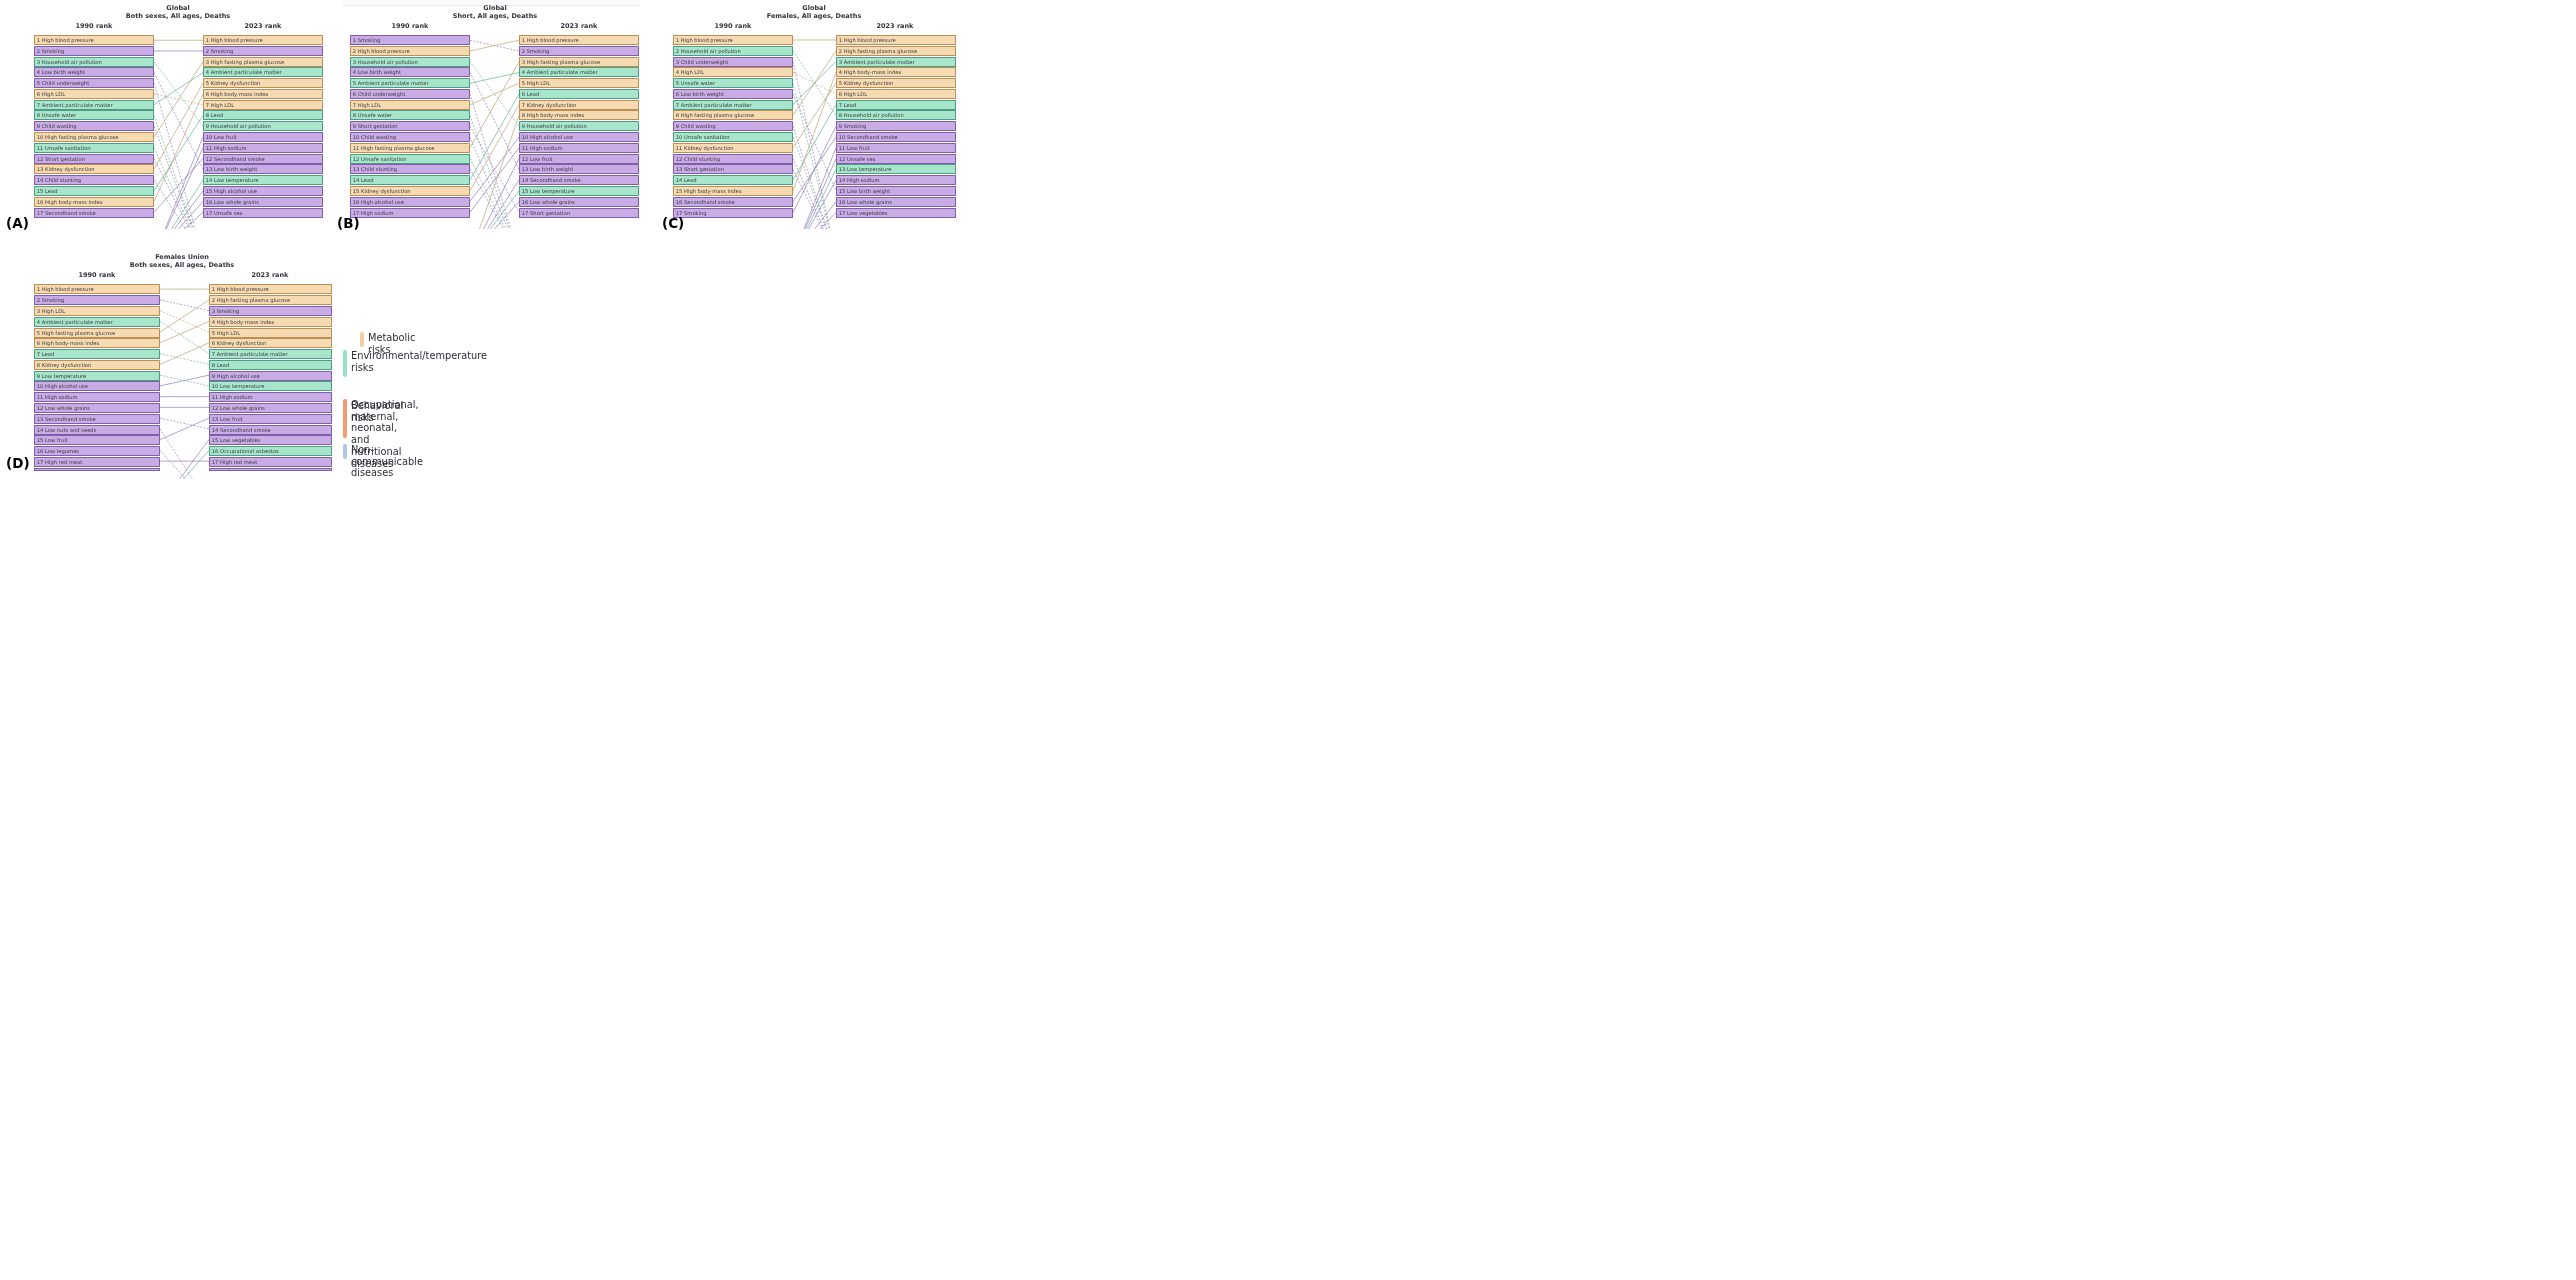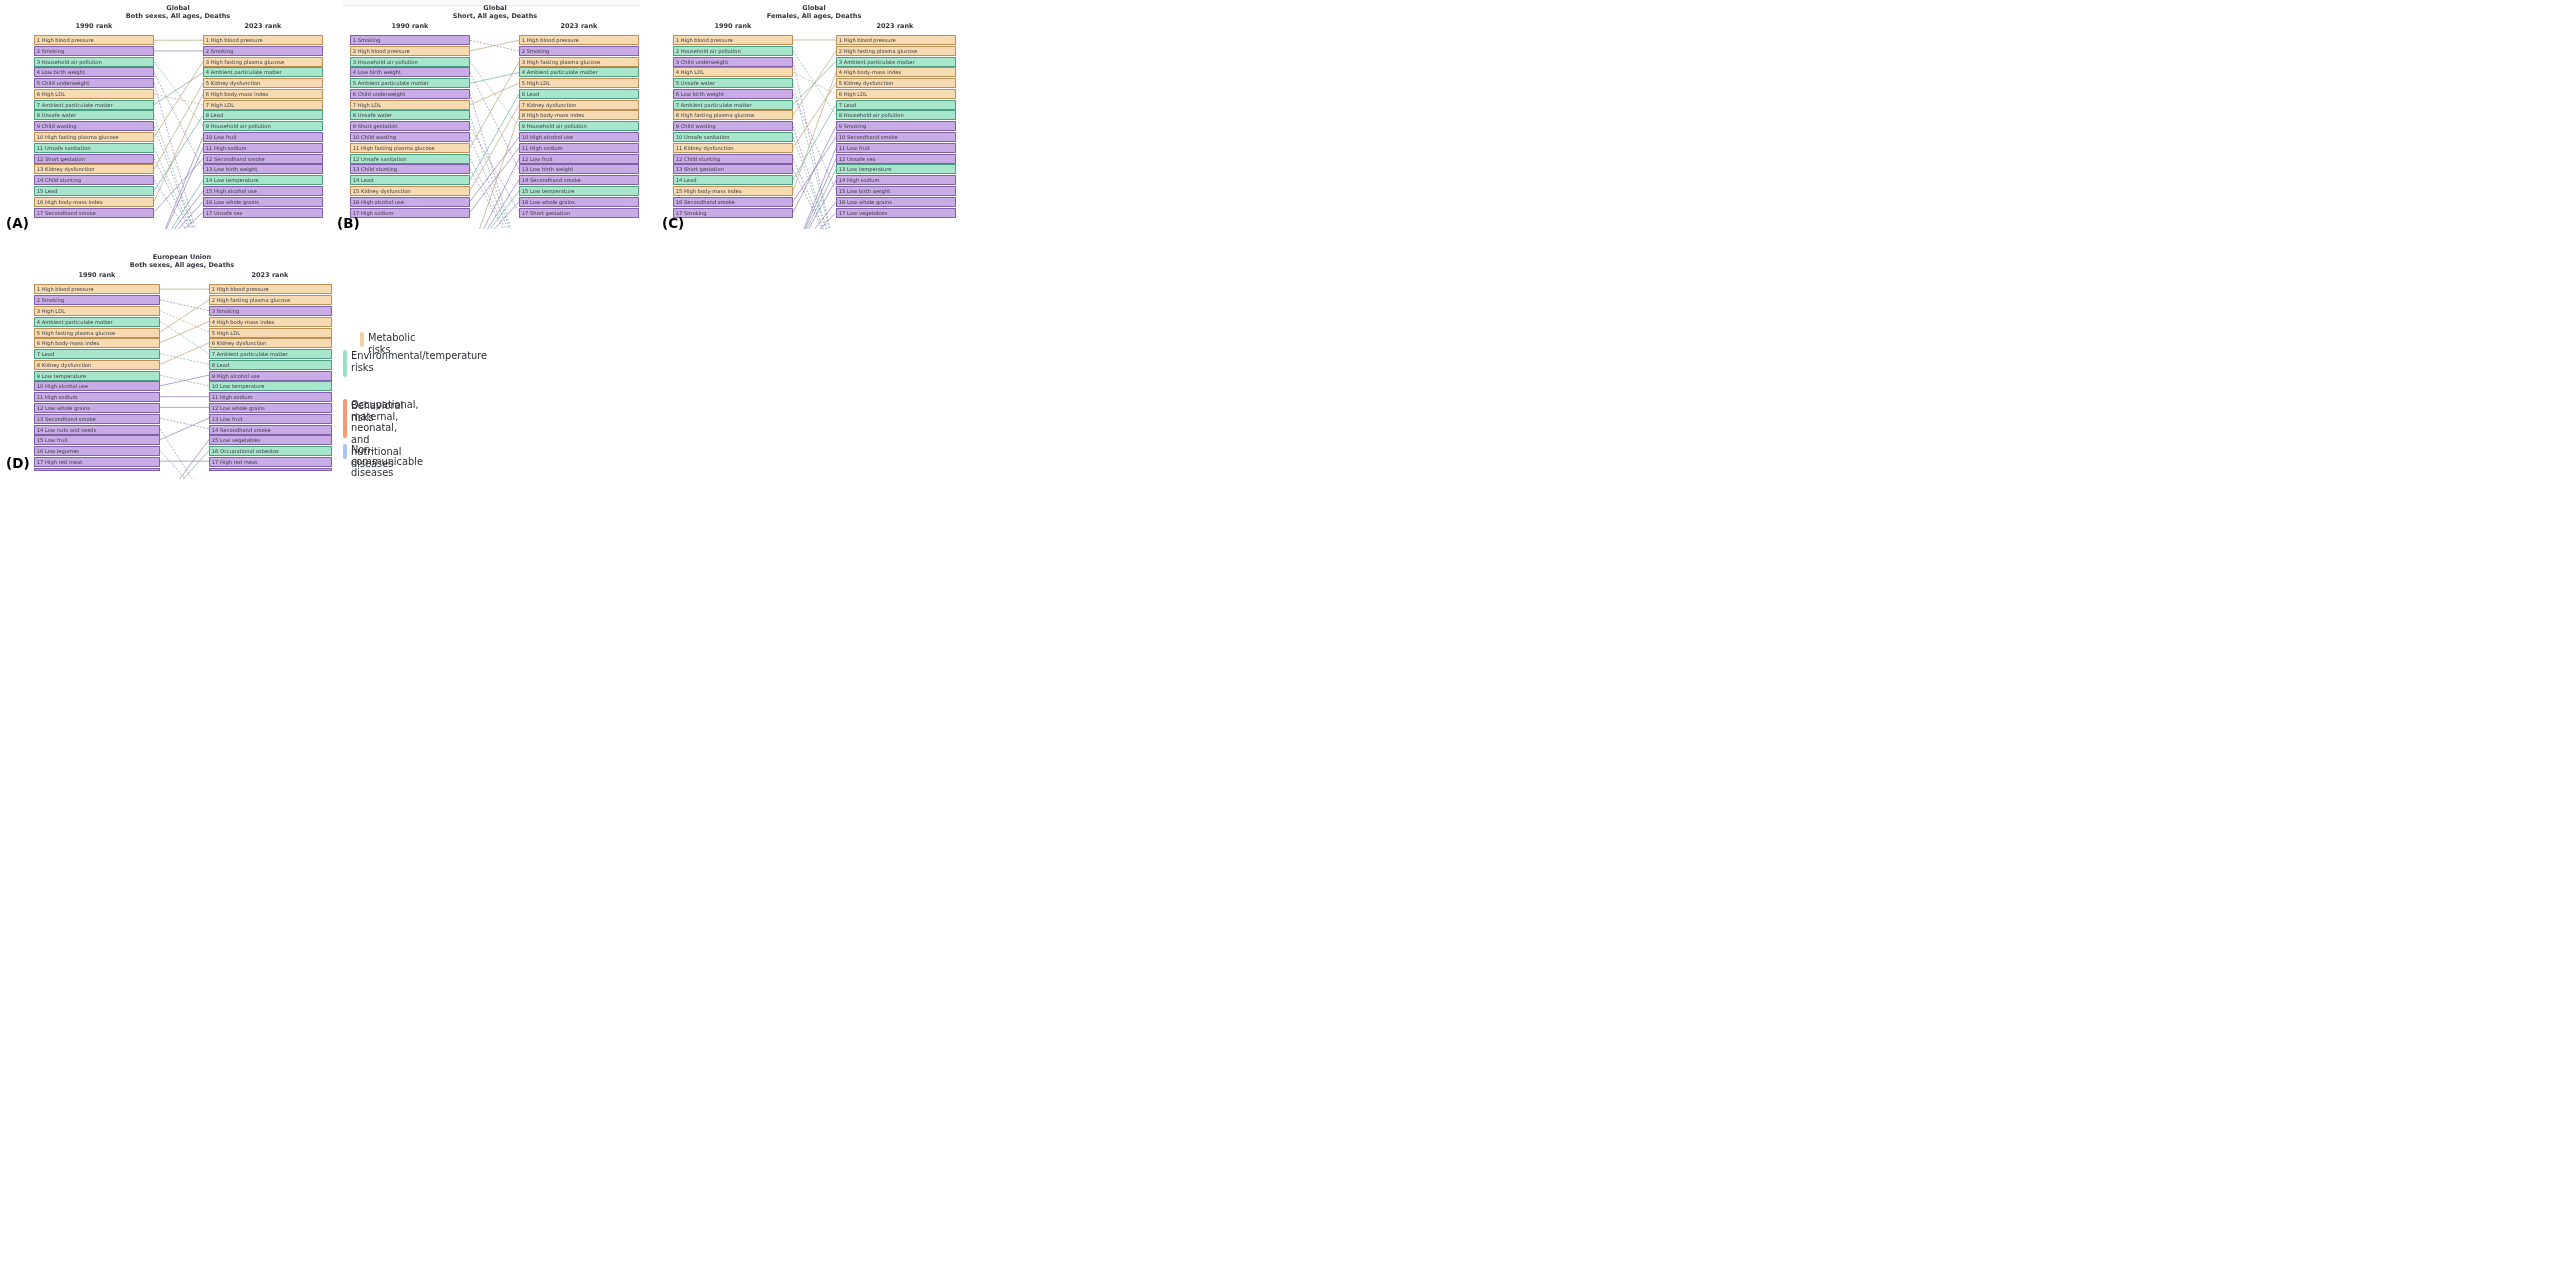--- a/index.html
+++ b/index.html
@@ -218,21 +218,21 @@
         <div class="rank-bar" style="left: 836px; top: 143px; width: 120px; height: 9.5px; background: rgb(201, 171, 229); border-color: rgb(127, 95, 169);">11 Low fruit</div>
         <div class="rank-bar" style="left: 836px; top: 154px; width: 120px; height: 9.5px; background: rgb(201, 171, 229); border-color: rgb(127, 95, 169);">12 Unsafe sex</div>
         <div class="rank-bar" style="left: 836px; top: 164px; width: 120px; height: 9.5px; background: rgb(167, 230, 202); border-color: rgb(77, 156, 132);">13 Low temperature</div>
         <div class="rank-bar" style="left: 836px; top: 175px; width: 120px; height: 9.5px; background: rgb(201, 171, 229); border-color: rgb(127, 95, 169);">14 High sodium</div>
         <div class="rank-bar" style="left: 836px; top: 186px; width: 120px; height: 9.5px; background: rgb(201, 171, 229); border-color: rgb(127, 95, 169);">15 Low birth weight</div>
         <div class="rank-bar" style="left: 836px; top: 197px; width: 120px; height: 9.5px; background: rgb(201, 171, 229); border-color: rgb(127, 95, 169);">16 Low whole grains</div>
         <div class="rank-bar" style="left: 836px; top: 208px; width: 120px; height: 9.5px; background: rgb(201, 171, 229); border-color: rgb(127, 95, 169);">17 Low vegetables</div>
         <div class="panel-letter" style="left: 662px; top: 215px;">(C)</div>
       </div>
       <div style="position: absolute; left: 0px; top: 0px;">
-        <div class="panel-title" style="left: 182px; top: 253px;">European Union</div>
+        <div class="panel-title" style="left: 182px; top: 253px;">Females Union</div>
         <div class="panel-title" style="left: 182px; top: 261px;">Both sexes, All ages, Deaths</div>
         <div class="col-header" style="left: 97px; top: 271px;">1990 rank</div>
         <div class="col-header" style="left: 270px; top: 271px;">2023 rank</div>
         <svg class="links-svg" width="49" height="195" style="left: 160px; top: 284px;" viewBox="0 0 80 317">
           <line x1="0" y1="7.7" x2="80" y2="7.7" stroke="#b69465" stroke-width="1"></line>
           <line x1="0" y1="25.25" x2="80" y2="42.800000000000004" stroke="#8268b4" stroke-width="1" stroke-dasharray="3 2.6"></line>
           <line x1="0" y1="42.800000000000004" x2="80" y2="77.9" stroke="#b69465" stroke-width="1" stroke-dasharray="3 2.6"></line>
           <line x1="0" y1="60.35000000000001" x2="80" y2="113.00000000000001" stroke="#52a88e" stroke-width="1" stroke-dasharray="3 2.6"></line>
           <line x1="0" y1="77.9" x2="80" y2="25.25" stroke="#b69465" stroke-width="1"></line>
           <line x1="0" y1="95.45" x2="80" y2="60.35000000000001" stroke="#b69465" stroke-width="1"></line>

